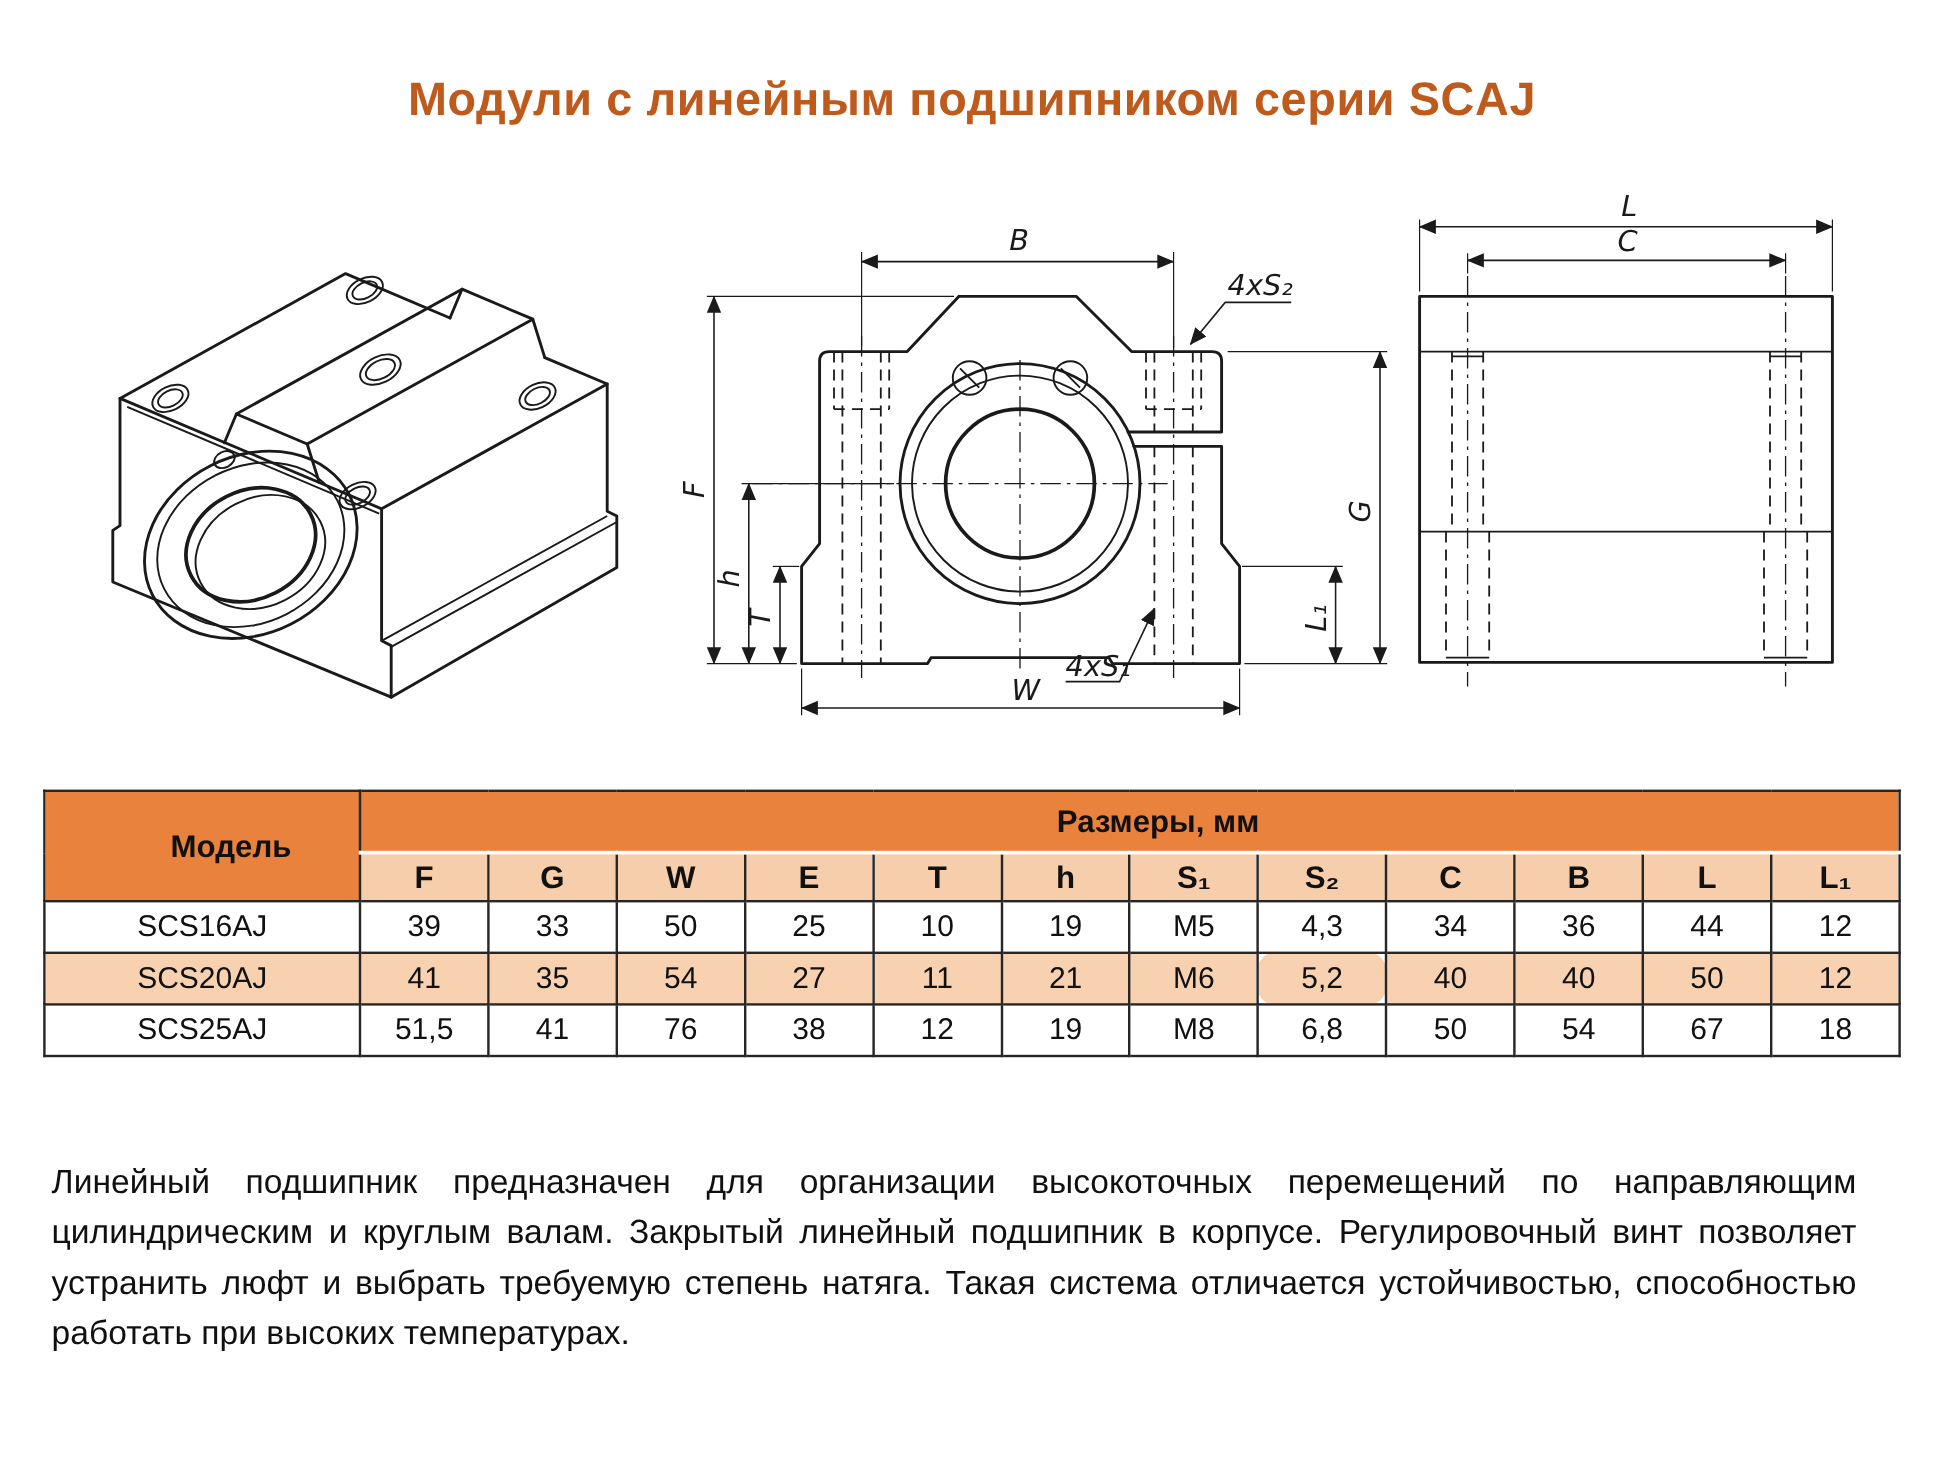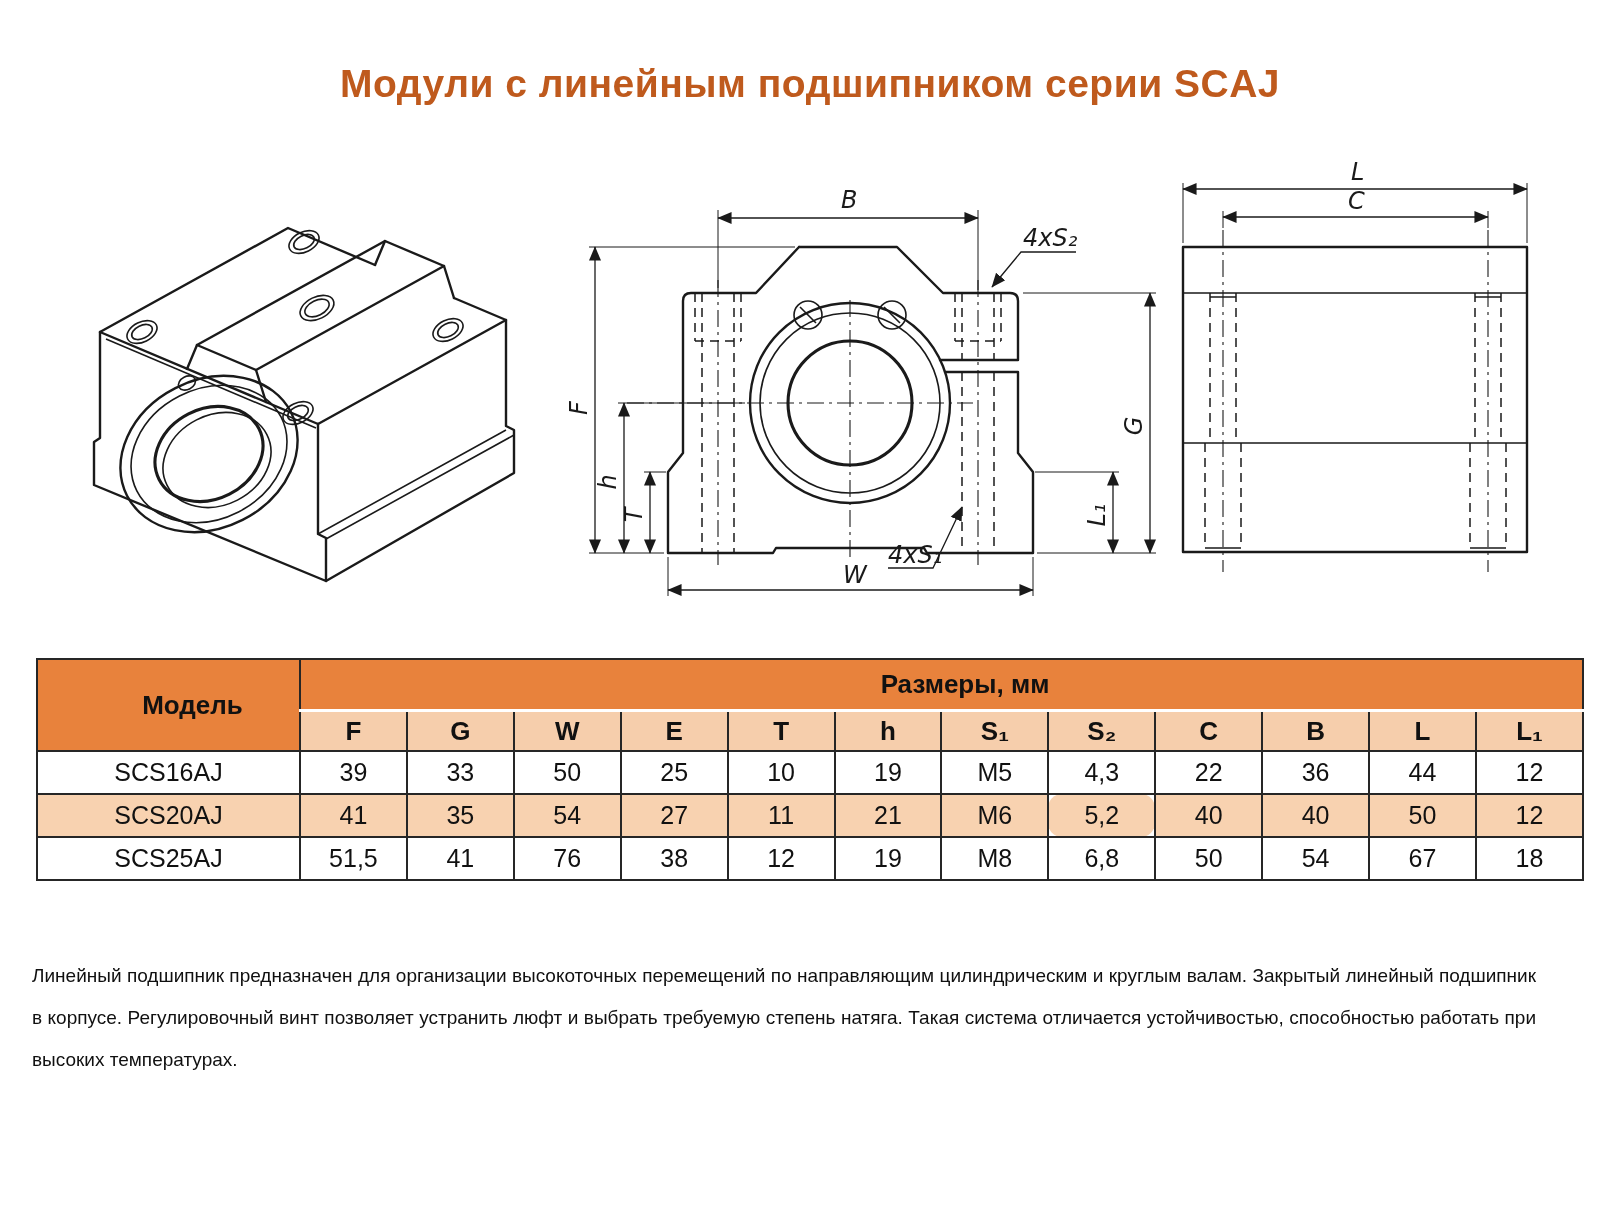--- a/index.html
+++ b/index.html
@@ -13,21 +13,21 @@
   th,td{border:2px solid #262626;text-align:center;vertical-align:middle;
     font-size:25px;padding:0;overflow:hidden;white-space:nowrap;}
   th{font-weight:bold;font-size:26px;}
   .model-col{width:213px;}
   th.orange{border-bottom:3px solid #fff;padding-left:47px;}
   tr.subhead th{height:38px;}
   tr.grouphead th{height:49px;}
   tbody tr{height:43px;}
   tbody td{font-weight:normal;}
   
-  .descr{position:absolute;left:32px;top:936px;width:1504px;font-size:19px;
+  .descr{position:absolute;left:43px;top:936px;width:1504px;font-size:28px;
     line-height:42px;text-align:justify;color:#101010;}
   
   svg{display:block;}
   .ol{fill:none;stroke:#1a1a1a;stroke-width:2.4;stroke-linejoin:round;stroke-linecap:round;}
   .ol2{fill:none;stroke:#1a1a1a;stroke-width:1.6;}
   .thick{fill:none;stroke:#1a1a1a;stroke-width:3.1;}
   .dash{fill:none;stroke:#1a1a1a;stroke-width:1.5;stroke-dasharray:9 6;}
   .cl{fill:none;stroke:#1a1a1a;stroke-width:1.1;stroke-dasharray:17 5 3 5;}
   .dim{fill:none;stroke:#1a1a1a;stroke-width:1.3;}
   .ext{fill:none;stroke:#1a1a1a;stroke-width:1;}
@@ -218,21 +218,21 @@
         <tr>
           <td style="background: rgb(255, 255, 255);">SCS16AJ</td>
           <td style="background: rgb(255, 255, 255);">39</td>
           <td style="background: rgb(255, 255, 255);">33</td>
           <td style="background: rgb(255, 255, 255);">50</td>
           <td style="background: rgb(255, 255, 255);">25</td>
           <td style="background: rgb(255, 255, 255);">10</td>
           <td style="background: rgb(255, 255, 255);">19</td>
           <td style="background: rgb(255, 255, 255);">M5</td>
           <td style="background: rgb(255, 255, 255); margin-left: 32px;">4,3</td>
-          <td style="background: rgb(255, 255, 255);">22</td>
+          <td style="background: rgb(255, 255, 255);">34</td>
           <td style="background: rgb(255, 255, 255);">36</td>
           <td style="background: rgb(255, 255, 255);">44</td>
           <td style="background: rgb(255, 255, 255);">12</td>
         </tr>
         <tr>
           <td style="background: rgb(248, 210, 176);">SCS20AJ</td>
           <td style="background: rgb(248, 210, 176);">41</td>
           <td style="background: rgb(248, 210, 176);">35</td>
           <td style="background: rgb(248, 210, 176);">54</td>
           <td style="background: rgb(248, 210, 176);">27</td>

